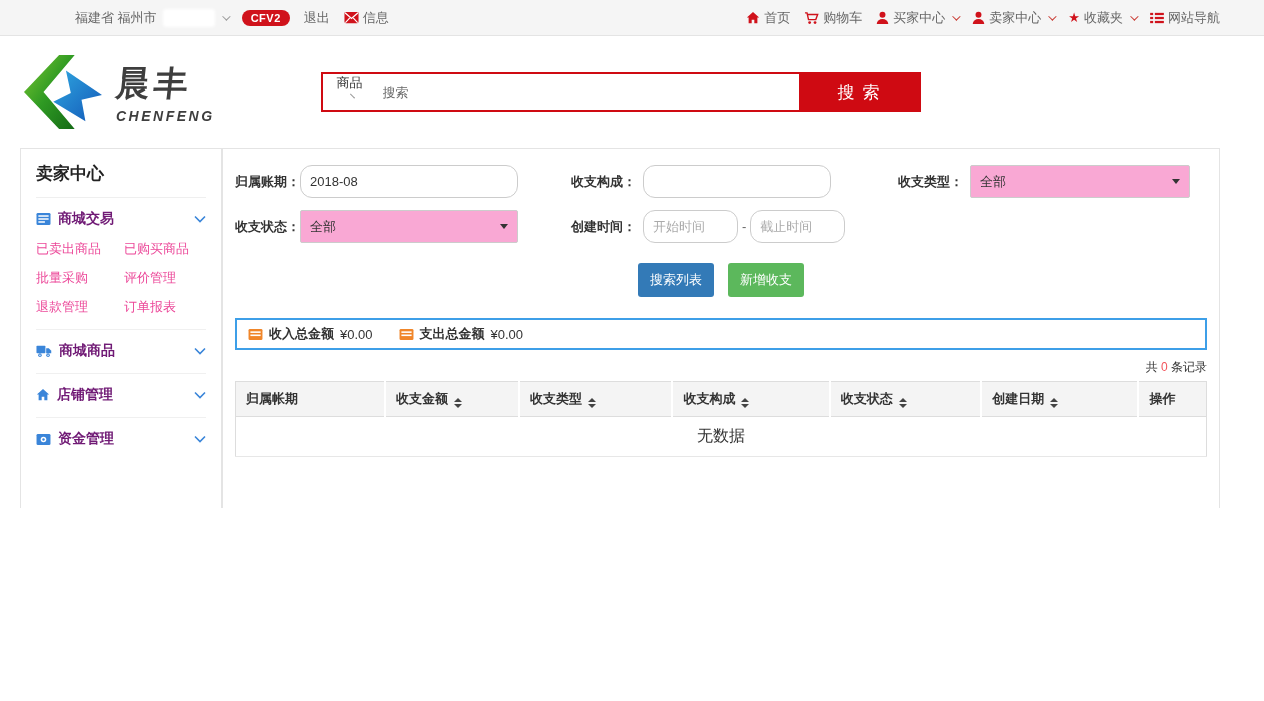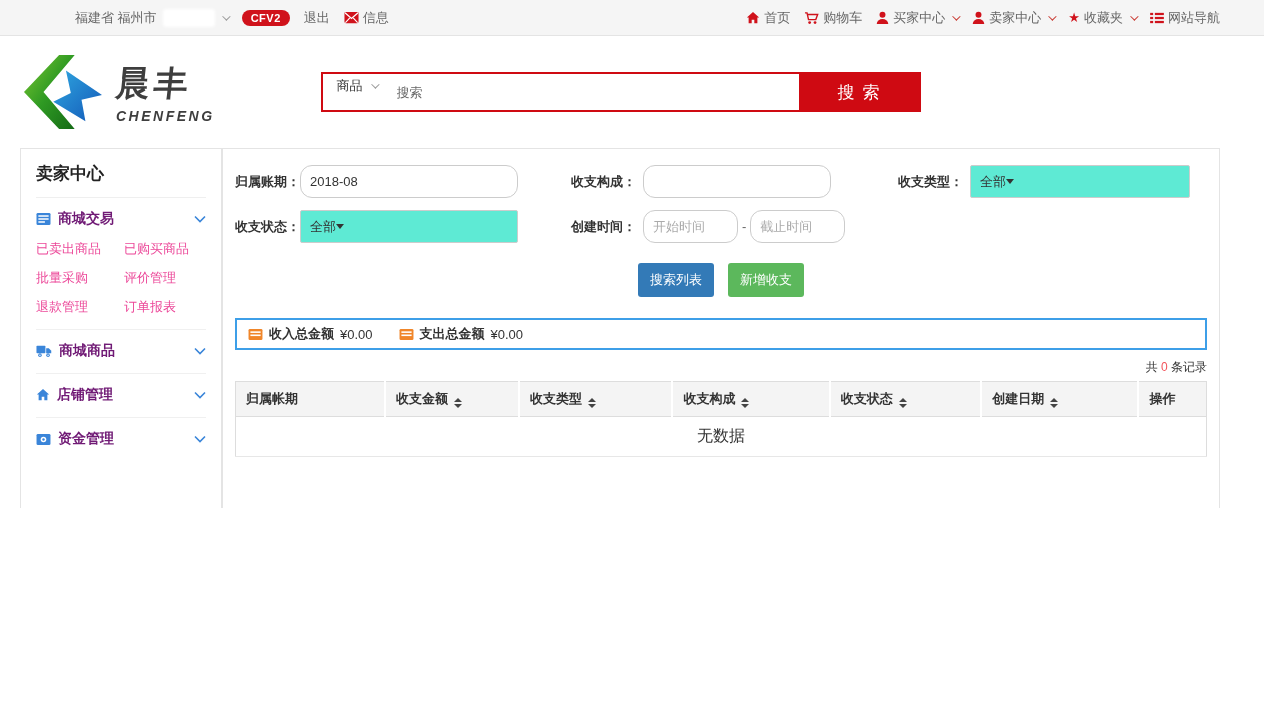--- a/index.html
+++ b/index.html
@@ -33,21 +33,21 @@
   .header { height:112px; background:#fff; display:flex; align-items:center; }
   .logo { display:flex; align-items:center; gap:10px; margin-left:20px; cursor:pointer; }
   .logo-text .zh { font-size:34px; font-weight:bold; color:#3e3e3e; letter-spacing:4px; transform:skewX(-6deg); }
   .logo-text .en { font-size:14px; font-weight:bold; font-style:italic; letter-spacing:2.5px; color:#3e3e3e; margin-top:1px; }
   .searchbar {
     display:flex; align-items:stretch; width:600px; height:40px;
     border:2px solid #cf0a12; margin-left:106px; background:#fff;
   }
   .search-cat {
     display:flex; align-items:center; gap:5px; padding:0 10px 12px 14px;
-    font-size:13px; color:#333; cursor:pointer; white-space:nowrap;
+    font-size:13px; color:#333; cursor:pointer; white-space:nowrap;flex-direction:column;
   }
   .searchbar input {
     flex:1; border:none; outline:none; font-size:13px; color:#333; padding:0 10px;
     font-family:"Liberation Sans",sans-serif;
   }
   .searchbar input::placeholder { color:#666; }
   .search-btn {
     width:120px; background:#cf0a12; color:#fff; border:none; font-size:17px;
     letter-spacing:8px; padding-left:8px; cursor:pointer; font-family:"Liberation Sans",sans-serif;
   }
@@ -76,22 +76,22 @@
     height:33px; border:1px solid #ccc; border-radius:12px; font-size:13px; color:#333;
     padding:12px 9px; outline:none; font-family:"Liberation Sans",sans-serif;
   }
   .inp::placeholder { color:#aaa; }
   .w218 { width:218px; } .w188 { width:188px; } .w220 { width:220px; }
   .ml7 { margin-left:7px; }
   .date { width:95px; }
   .dash { margin:0 4px; color:#666; font-size:13px; }
   .grp3 { margin-left:auto; margin-right:17px; display:flex; align-items:center; }
   .selectbox {
-    height:33px; border:1px solid #ccc; border-radius:2px; background:#5eead4;
-    display:flex; align-items:center; 
+    height:33px; border:1px solid #ccc; border-radius:2px; background:#f9a8d4;
+    display:flex; align-items:center; justify-content:space-between;
     padding:0 9px; font-size:13px; color:#333; cursor:pointer;
   }
   .caret { width:0; height:0; border-left:4px solid transparent; border-right:4px solid transparent; border-top:5px solid #333; }
   .btn-row { display:flex; justify-content:center; gap:14px; margin:20px 0 0; }
   .btn {
     border:none; border-radius:3px; color:#fff; font-size:13px; padding:8px 12px;
     cursor:pointer; font-family:"Liberation Sans",sans-serif;
   }
   .btn.blue { background:#337ab7; }
   .btn.green { background:#5cb85c; }

